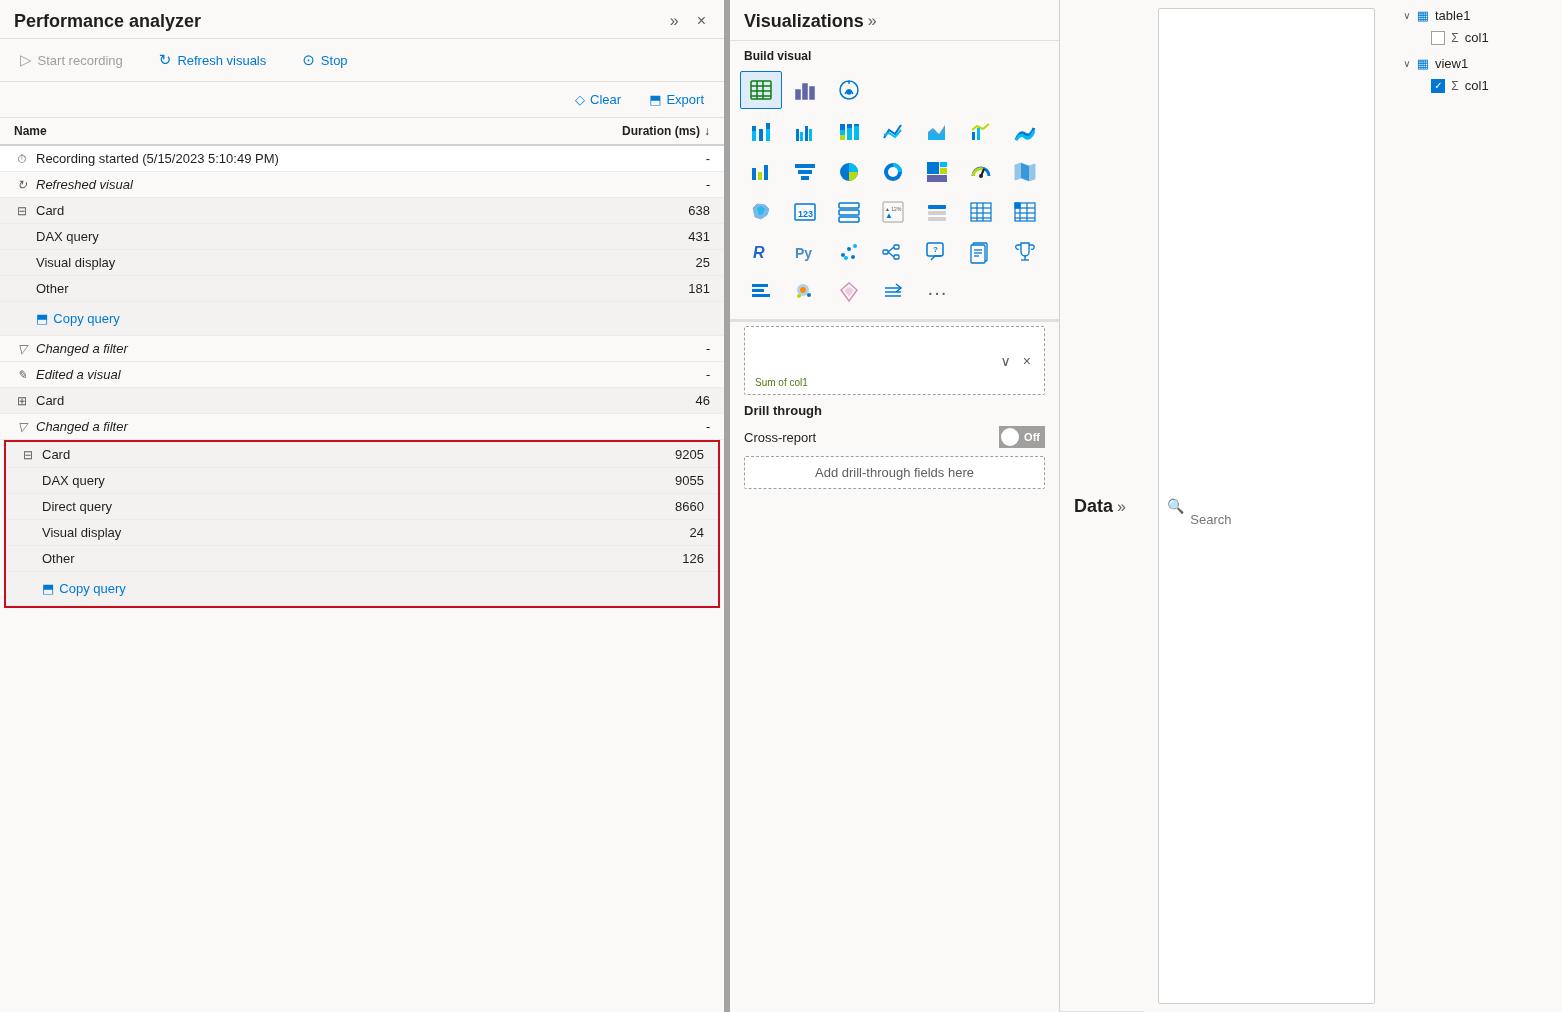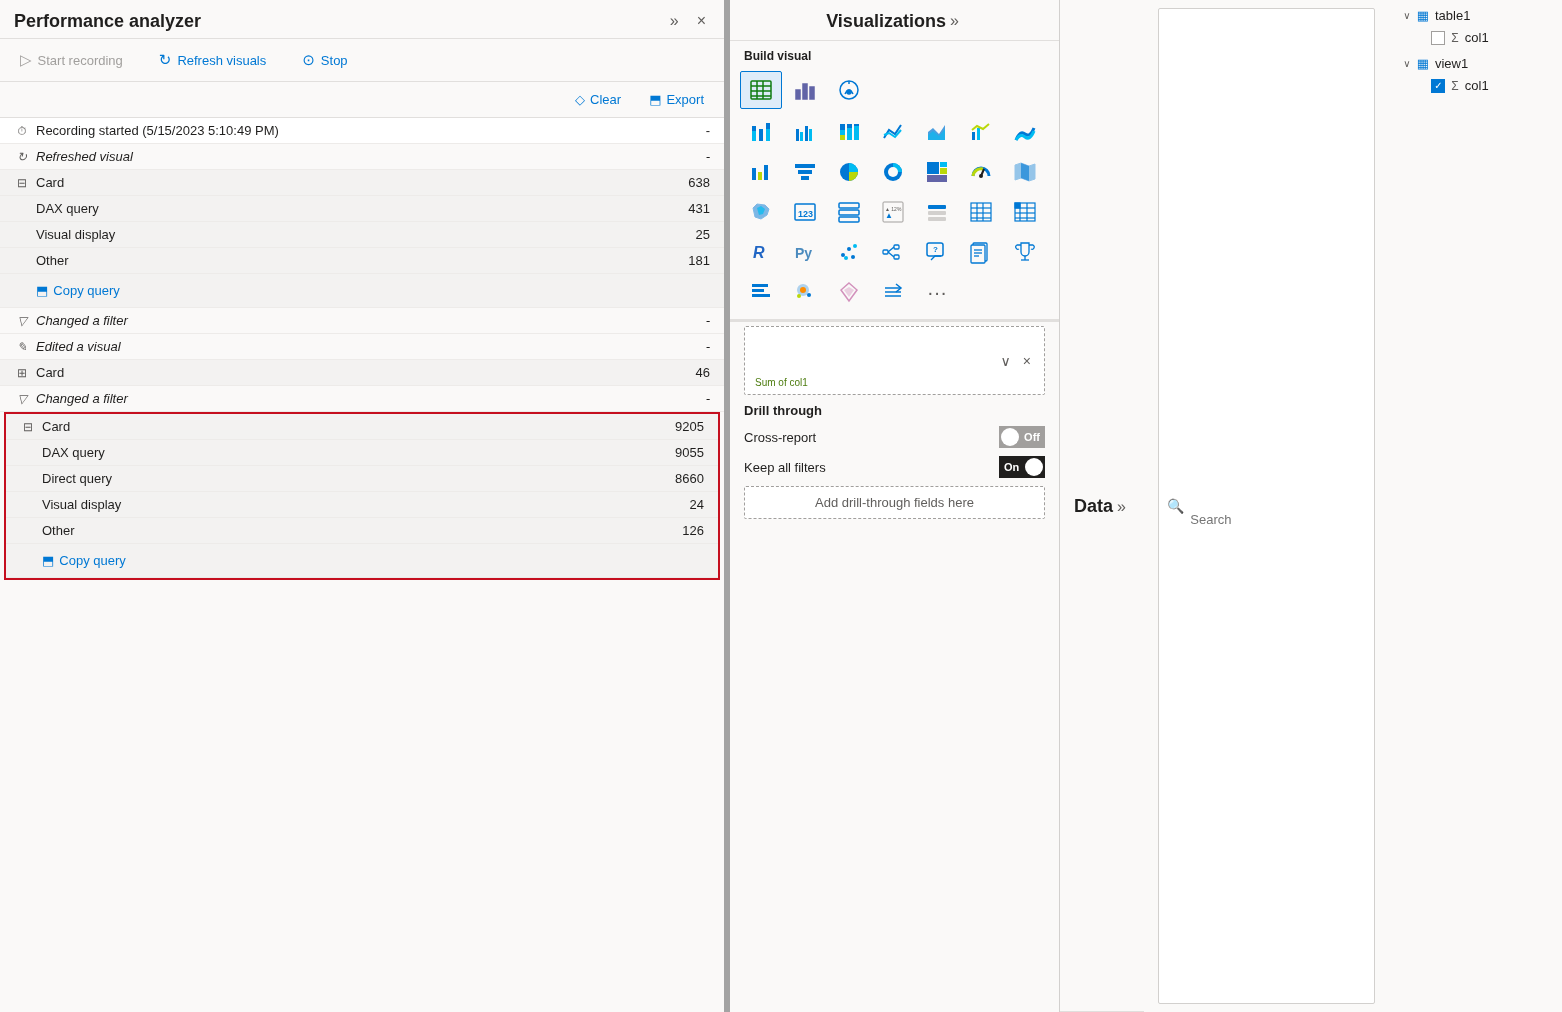--- a/index.html
+++ b/index.html
@@ -194,21 +194,21 @@
       border-right: 1px solid #d2d0ce;
       display: flex;
       flex-direction: column;
       flex-shrink: 0;
       overflow-y: auto;
     }
 
     .viz-panel-header {
       display: flex;
       align-items: center;
-      justify-content: center;
+      justify-content: flex-start;
       padding: 10px 14px 8px 14px;
       border-bottom: 1px solid #e1dfdd;
     }
 
     .viz-panel-title {
       font-size: 18px;
       font-weight: 600;
       color: #201f1e;
     }
 
@@ -514,20 +514,27 @@
     <button class="action-btn">
       <span>◇</span>
       <span>Clear</span>
     </button>
     <button class="action-btn">
       <span>⬒</span>
       <span>Export</span>
     </button>
   </div>
 
+  <div class="table-header">
+    <div class="col-name">Name</div>
+    <div class="col-duration">
+      <span>Duration (ms)</span>
+      <span>↓</span>
+    </div>
+  </div>
 
   <div class="table-body">
 
     <div class="row">
       <div class="row-name">
         <span class="row-icon">⏱</span>
         <span>Recording started (5/15/2023 5:10:49 PM)</span>
       </div>
       <div class="row-duration">-</div>
     </div>
@@ -953,27 +960,20 @@
 
   <div class="drill-through-section">
     <div class="drill-label">Drill through</div>
     <div class="drill-row">
       <span class="drill-row-label">Cross-report</span>
       <div class="toggle">
         <div class="toggle-knob"></div>
         <span class="toggle-label">Off</span>
       </div>
     </div>
-    <div class="drill-row">
-      <span class="drill-row-label">Keep all filters</span>
-      <div class="toggle on">
-        <div class="toggle-knob"></div>
-        <span class="toggle-label">On</span>
-      </div>
-    </div>
     <div class="drill-through-fields">Add drill-through fields here</div>
   </div>
 </div>
 
 <div class="data-panel">
   <div class="data-panel-header">
     <span class="data-panel-title">Data</span>
     <button class="icon-btn">»</button>
   </div>
 

